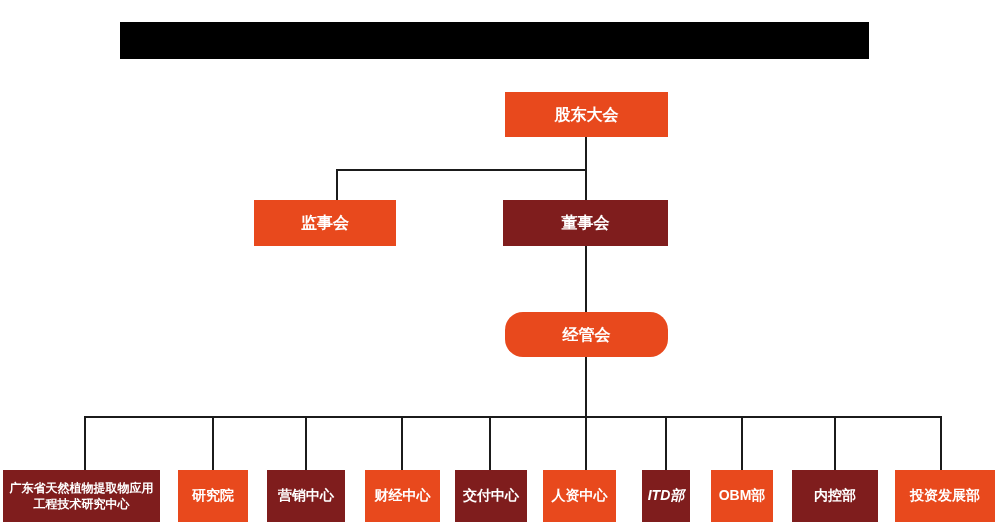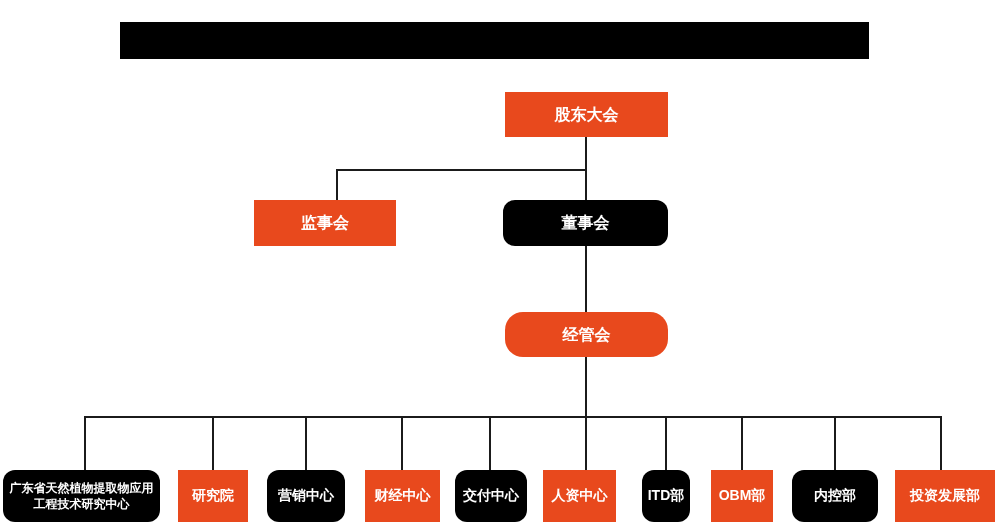--- a/index.html
+++ b/index.html
@@ -25,21 +25,21 @@
     justify-content: center;
     color: #ffffff;
     font-weight: bold;
     font-size: 16px;
     text-align: center;
     box-sizing: border-box;
     padding: 2px 4px;
     line-height: 1.25;
   }
   .v-primary   { background: #e8491d; }
-  .v-secondary { background: #000000; border-radius: 12px; }
+  .v-secondary { background: #7f1d1d; }
   .node.sm  { font-size: 14px; }
   .node.xs  { font-size: 12px; line-height: 1.35; }
 </style>
 </head>
 <body>
 
 <div class="stage">
 
   <div class="redacted-bar"></div>
 
@@ -86,21 +86,21 @@
   </div>
   <div class="node v-primary sm" style="left:365px; top:470px; width:75px; height:52px;">
     <span>财经中心</span>
   </div>
   <div class="node v-secondary sm" style="left:455px; top:470px; width:72px; height:52px;text-align:right;">
     <span>交付中心</span>
   </div>
   <div class="node v-primary sm" style="left:543px; top:470px; width:73px; height:52px;">
     <span>人资中心</span>
   </div>
-  <div class="node v-secondary sm" style="left:642px; top:470px; width:48px; height:52px;">
+  <div class="node v-secondary sm" style="left:642px; top:470px; width:48px; height:52px;font-style:italic;">
     <span>ITD部</span>
   </div>
   <div class="node v-primary sm" style="left:711px; top:470px; width:62px; height:52px;">
     <span>OBM部</span>
   </div>
   <div class="node v-secondary sm" style="left:792px; top:470px; width:86px; height:52px;">
     <span>内控部</span>
   </div>
   <div class="node v-primary sm" style="left:895px; top:470px; width:100px; height:52px;">
     <span>投资发展部</span>

